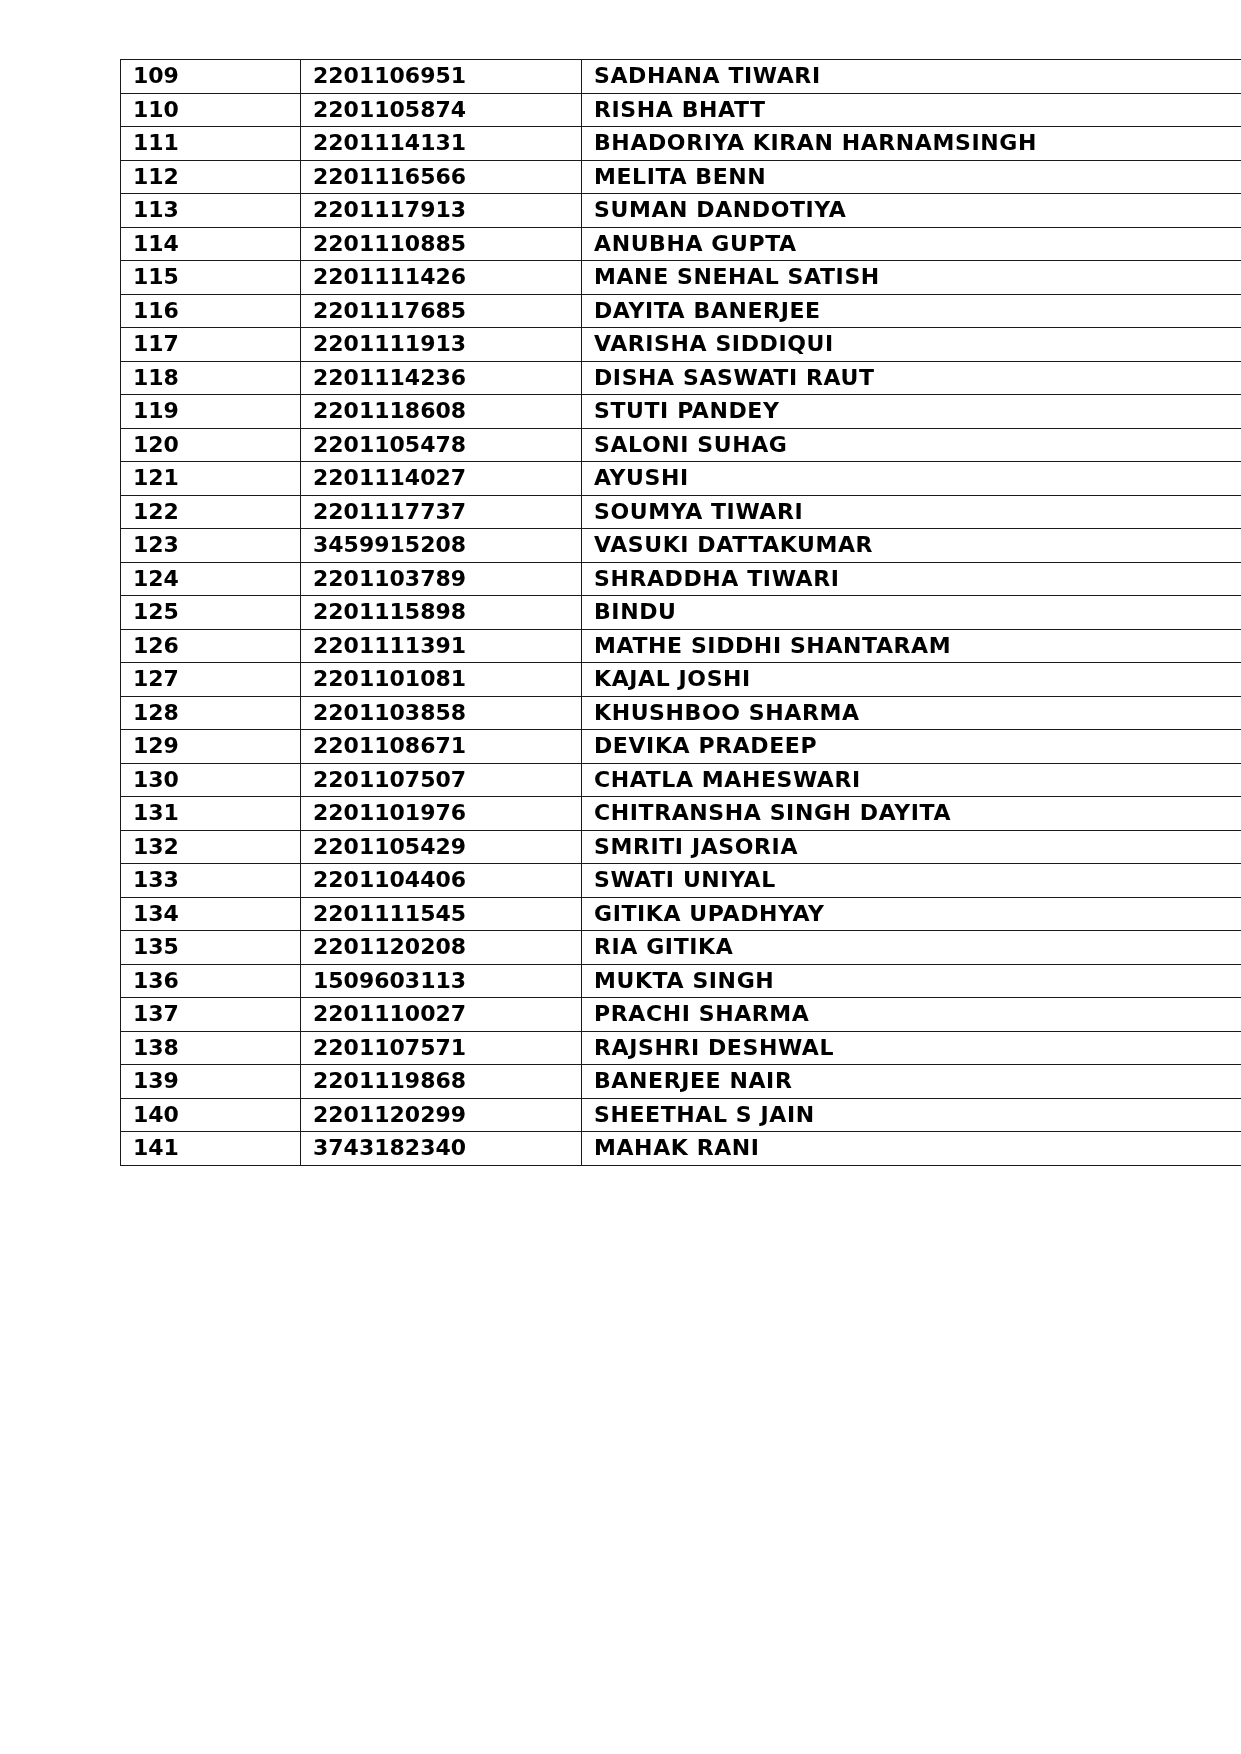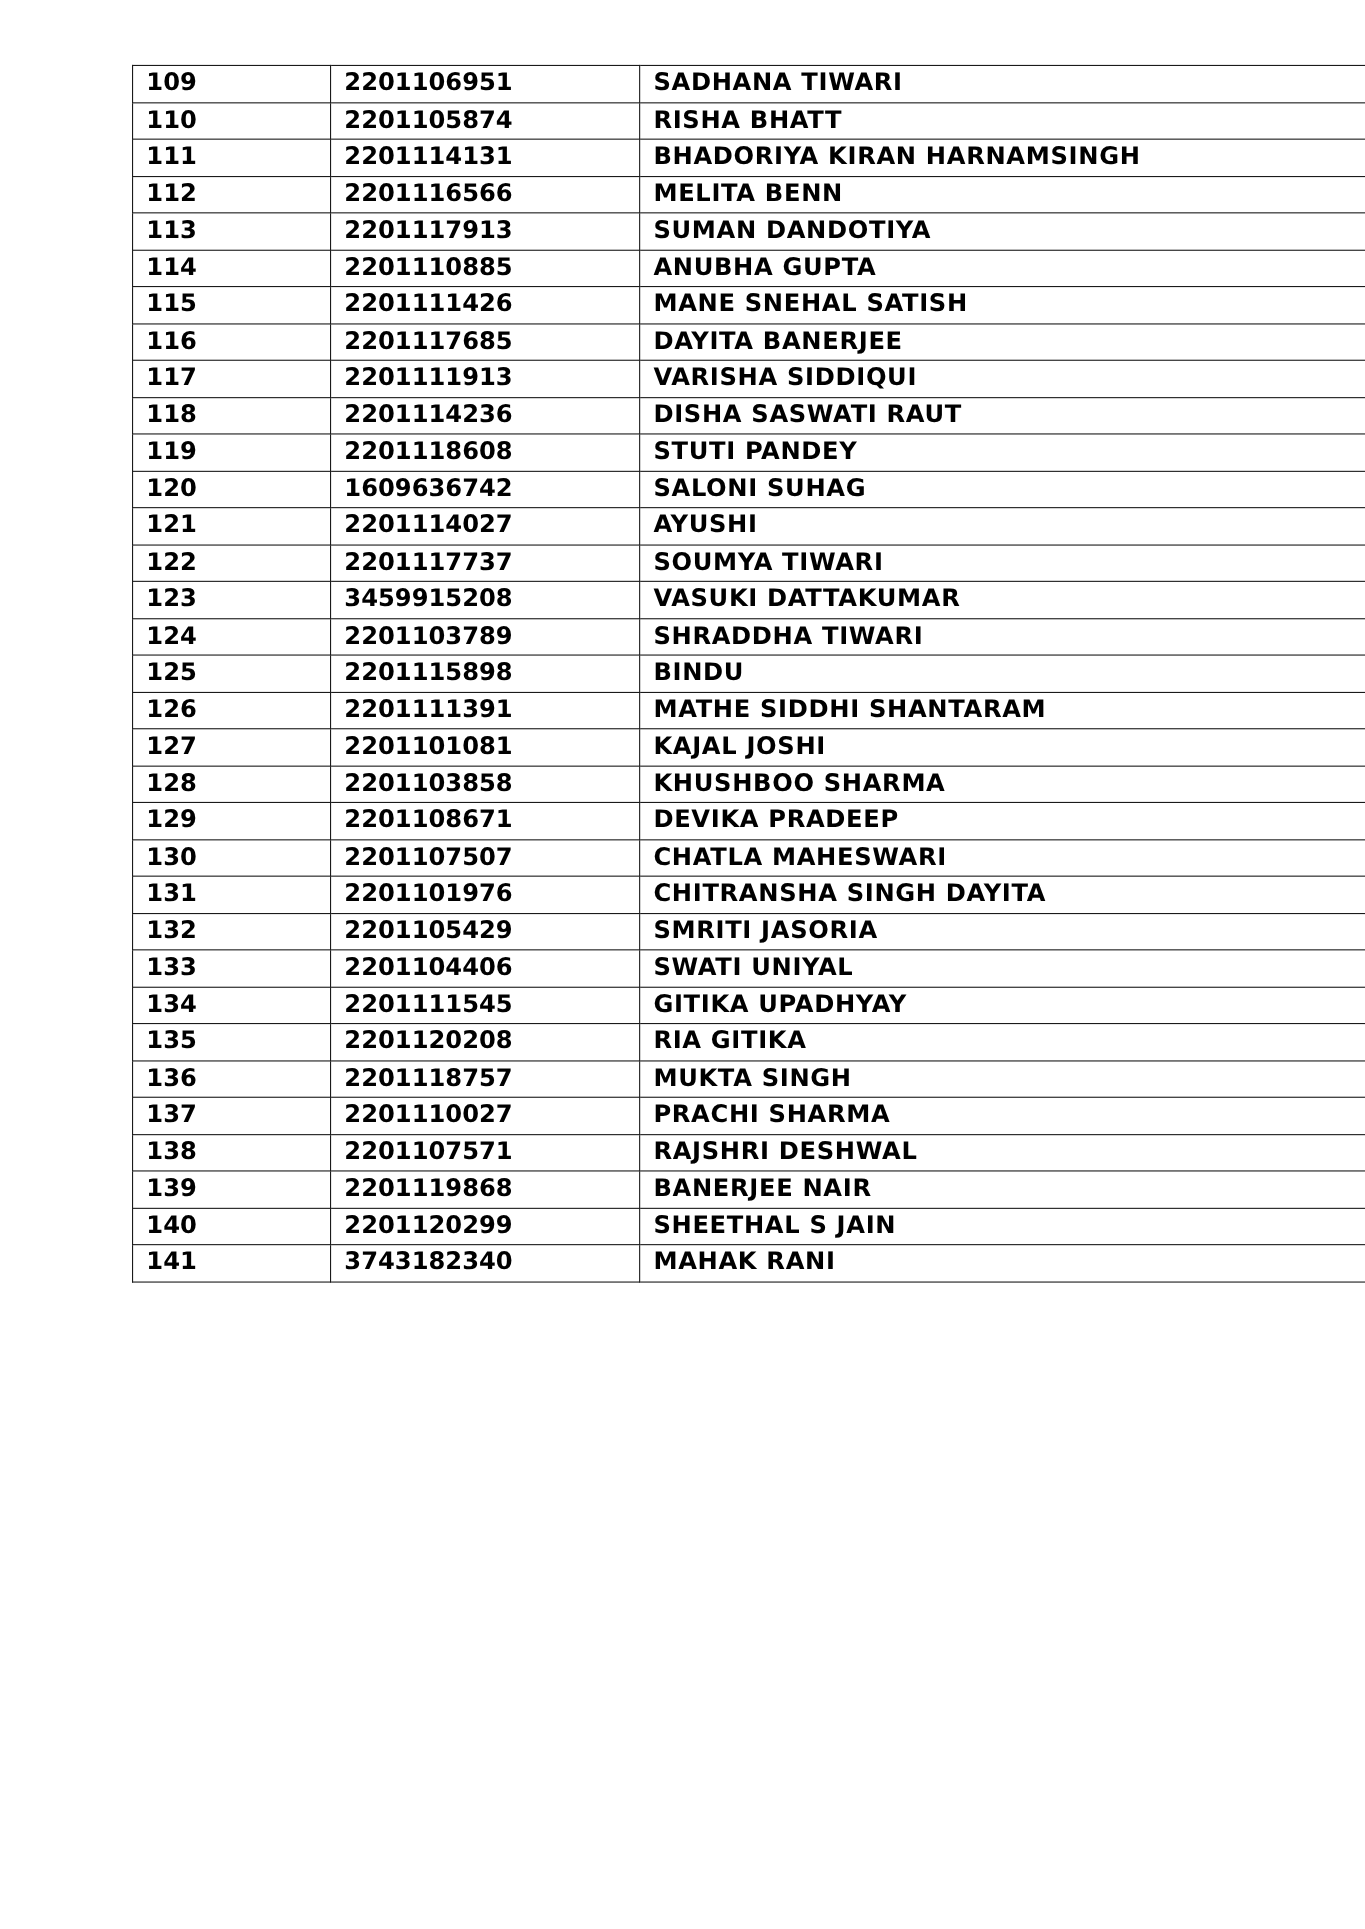--- a/index.html
+++ b/index.html
@@ -113,21 +113,21 @@
   </tr>
 
   <tr>
     <td class="col-sno">119</td>
     <td class="col-id">2201118608</td>
     <td class="col-name">STUTI PANDEY</td>
   </tr>
 
   <tr>
     <td class="col-sno">120</td>
-    <td class="col-id">1609636742</td>
+    <td class="col-id">2201105478</td>
     <td class="col-name">SALONI SUHAG</td>
   </tr>
 
   <tr>
     <td class="col-sno">121</td>
     <td class="col-id">2201114027</td>
     <td class="col-name">AYUSHI</td>
   </tr>
 
   <tr>
@@ -209,21 +209,21 @@
   </tr>
 
   <tr>
     <td class="col-sno">135</td>
     <td class="col-id">2201120208</td>
     <td class="col-name">RIA GITIKA</td>
   </tr>
 
   <tr>
     <td class="col-sno">136</td>
-    <td class="col-id">2201118757</td>
+    <td class="col-id">1509603113</td>
     <td class="col-name">MUKTA SINGH</td>
   </tr>
 
   <tr>
     <td class="col-sno">137</td>
     <td class="col-id">2201110027</td>
     <td class="col-name">PRACHI SHARMA</td>
   </tr>
 
   <tr>

